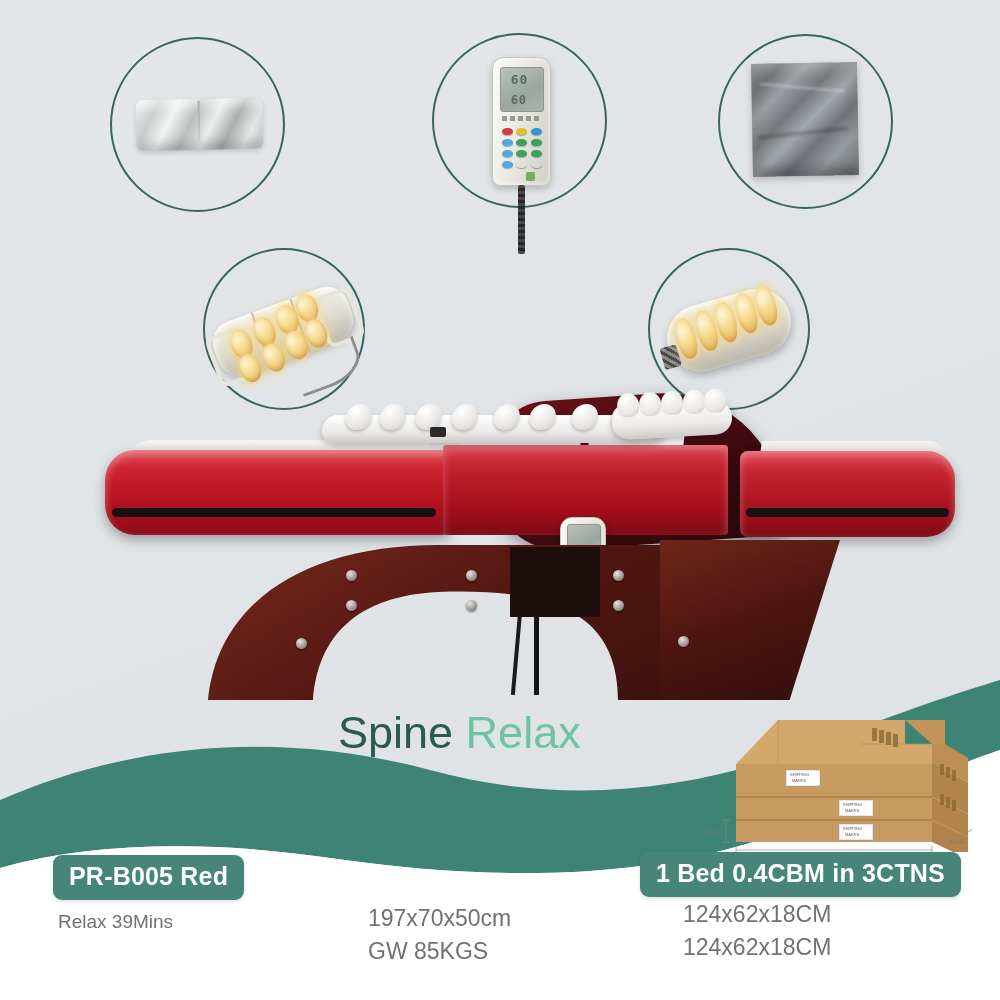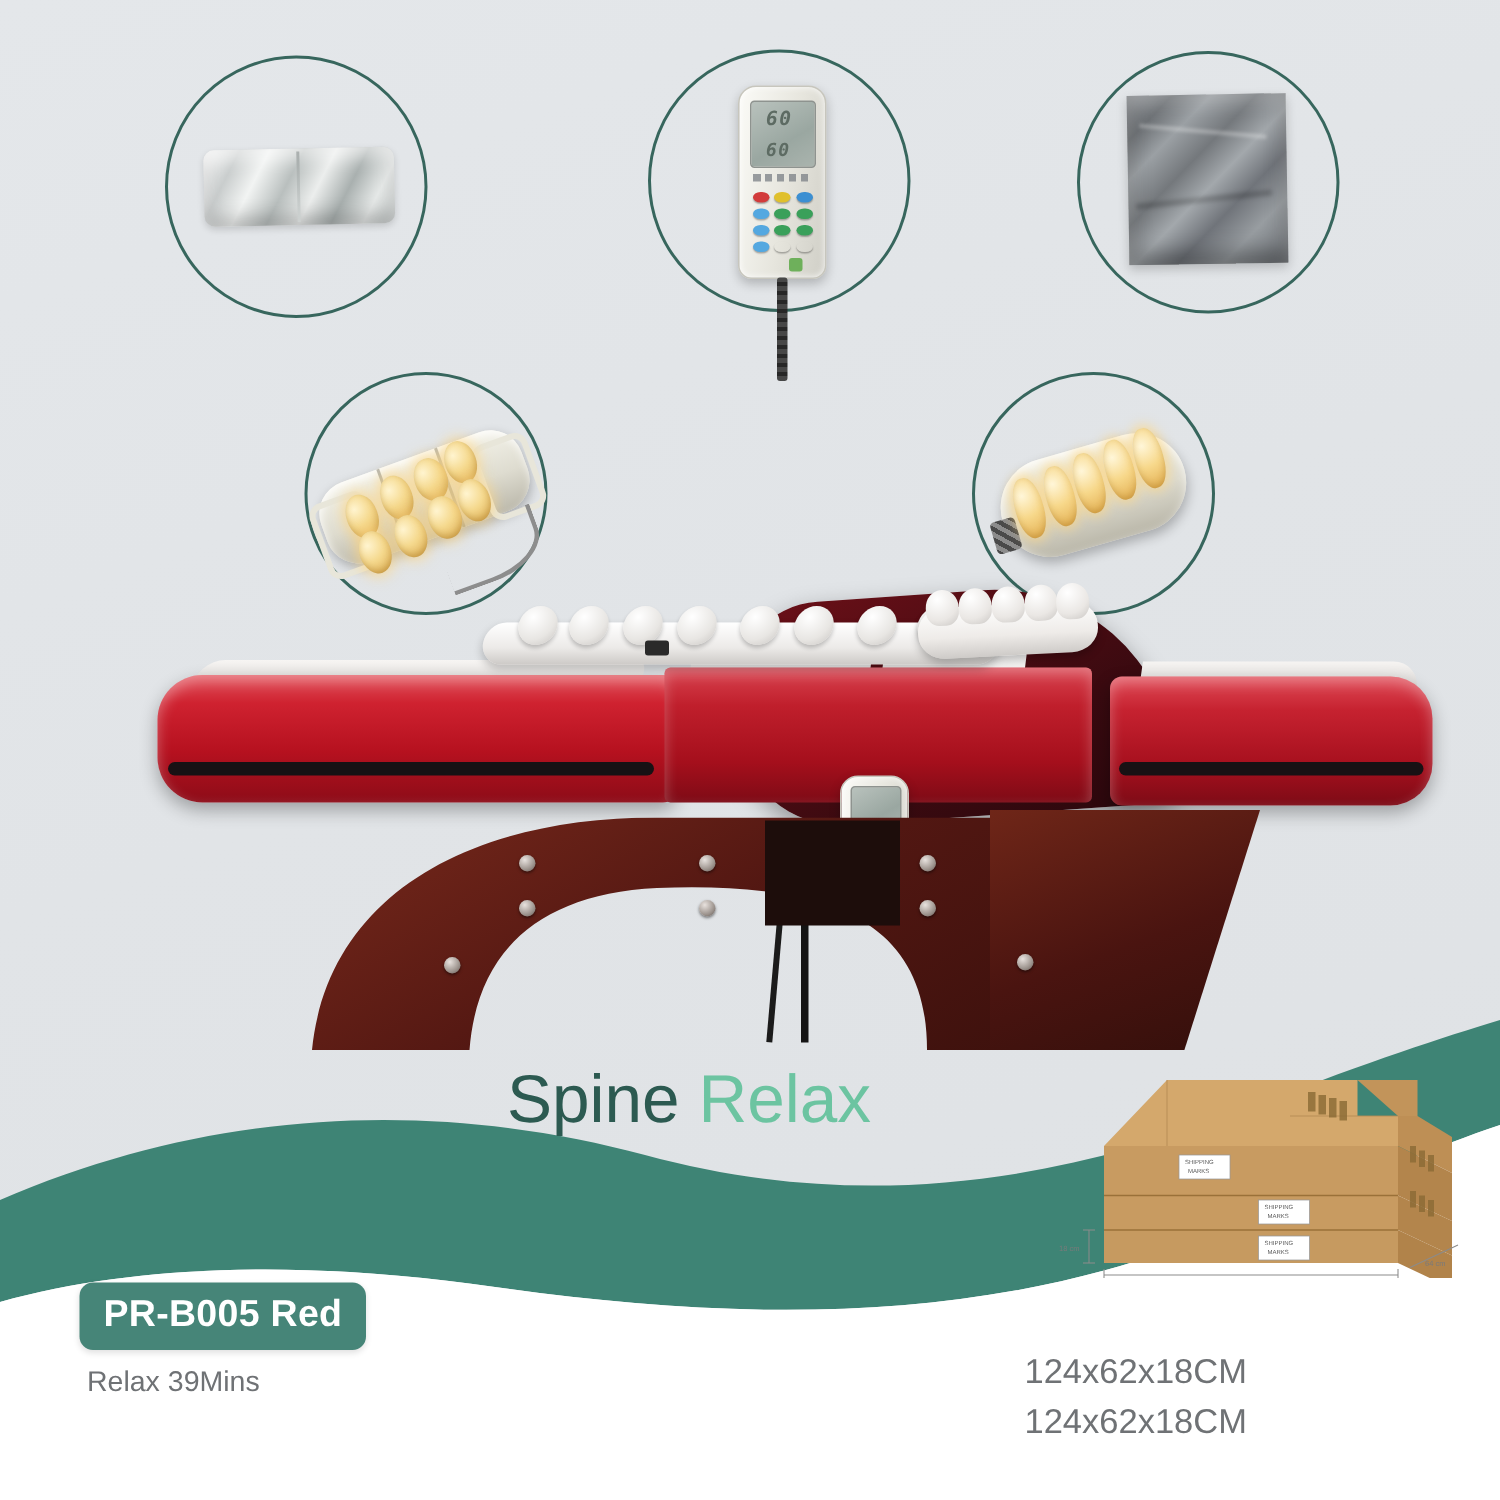--- a/index.html
+++ b/index.html
@@ -175,21 +175,21 @@
 <div id="stage">
 
   <div class="circle" style="left:110px;top:37px;width:175px;height:175px;">
     <div class="inner">
       <div class="pillow"></div>
     </div>
   </div>
 
   <div class="circle" style="left:432px;top:33px;width:175px;height:175px;">
     <div class="inner">
-      <div class="ctrl" style="position:absolute;left:34%;top:13%;width:33%;height:74%;font-style:italic;">
+      <div class="ctrl" style="position:absolute;left:34%;top:13%;width:33%;height:74%;">
         <div class="lcd">
           <span class="seg" style="top:8%;font-size:13px;">60</span>
           <span class="seg" style="top:58%;font-size:12px;">60</span>
         </div>
         <div class="brand"></div>
         <div class="pad">
           <i style="background:#d23b3b"></i>
             <i style="background:#e0c02c"></i>
             <i style="background:#3b8fd2"></i>
           <i style="background:#54a8e0"></i>
@@ -388,20 +388,23 @@
     </g>
     <text x="6" y="132" font-size="5" fill="#7a7a7a">18 cm</text>
     <text x="120" y="157" font-size="5" fill="#7a7a7a">124 cm</text>
     <text x="250" y="142" font-size="5" fill="#7a7a7a">64 cm</text>
   </svg>
 
   <div class="badge" id="b1">PR-B005 Red</div>
   <div class="sub" id="s1">Relax 39Mins</div>
 
   <div class="sub" id="s2">
-  </div>
-
+    <div>197x70x50cm</div>
+    <div>GW 85KGS</div>
+  </div>
+
+  <div class="badge" id="b3">1 Bed 0.4CBM in 3CTNS</div>
   <div class="sub" id="s3">
     <div>124x62x18CM</div>
     <div>124x62x18CM</div>
   </div>
 
 </div>
 
 </body></html>

